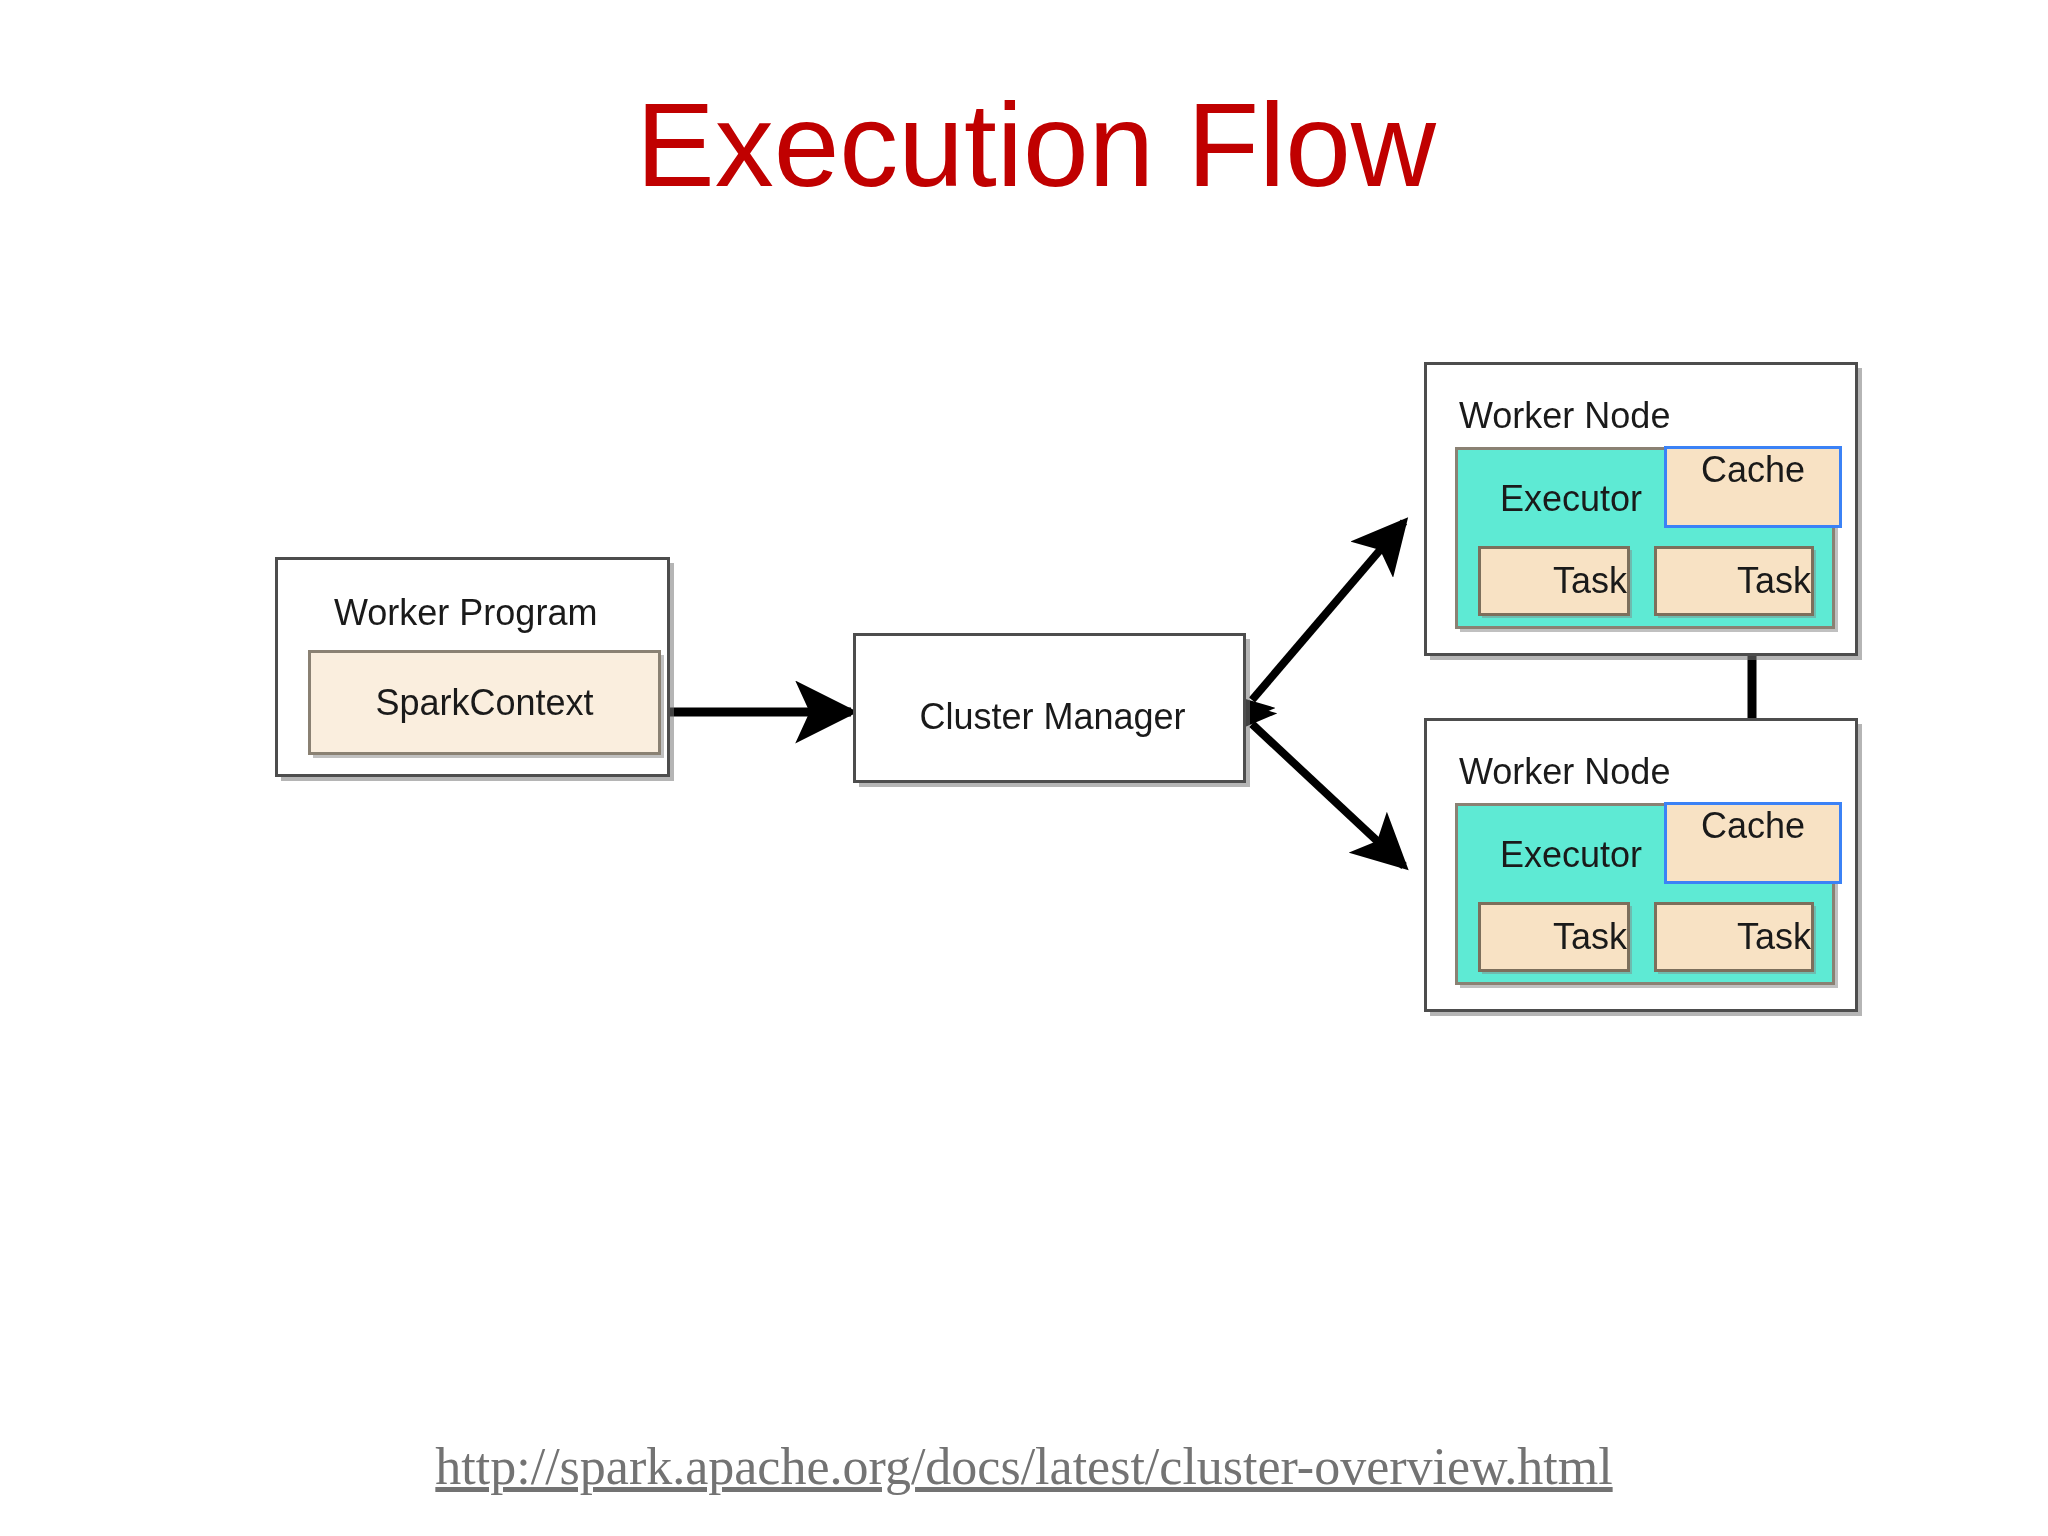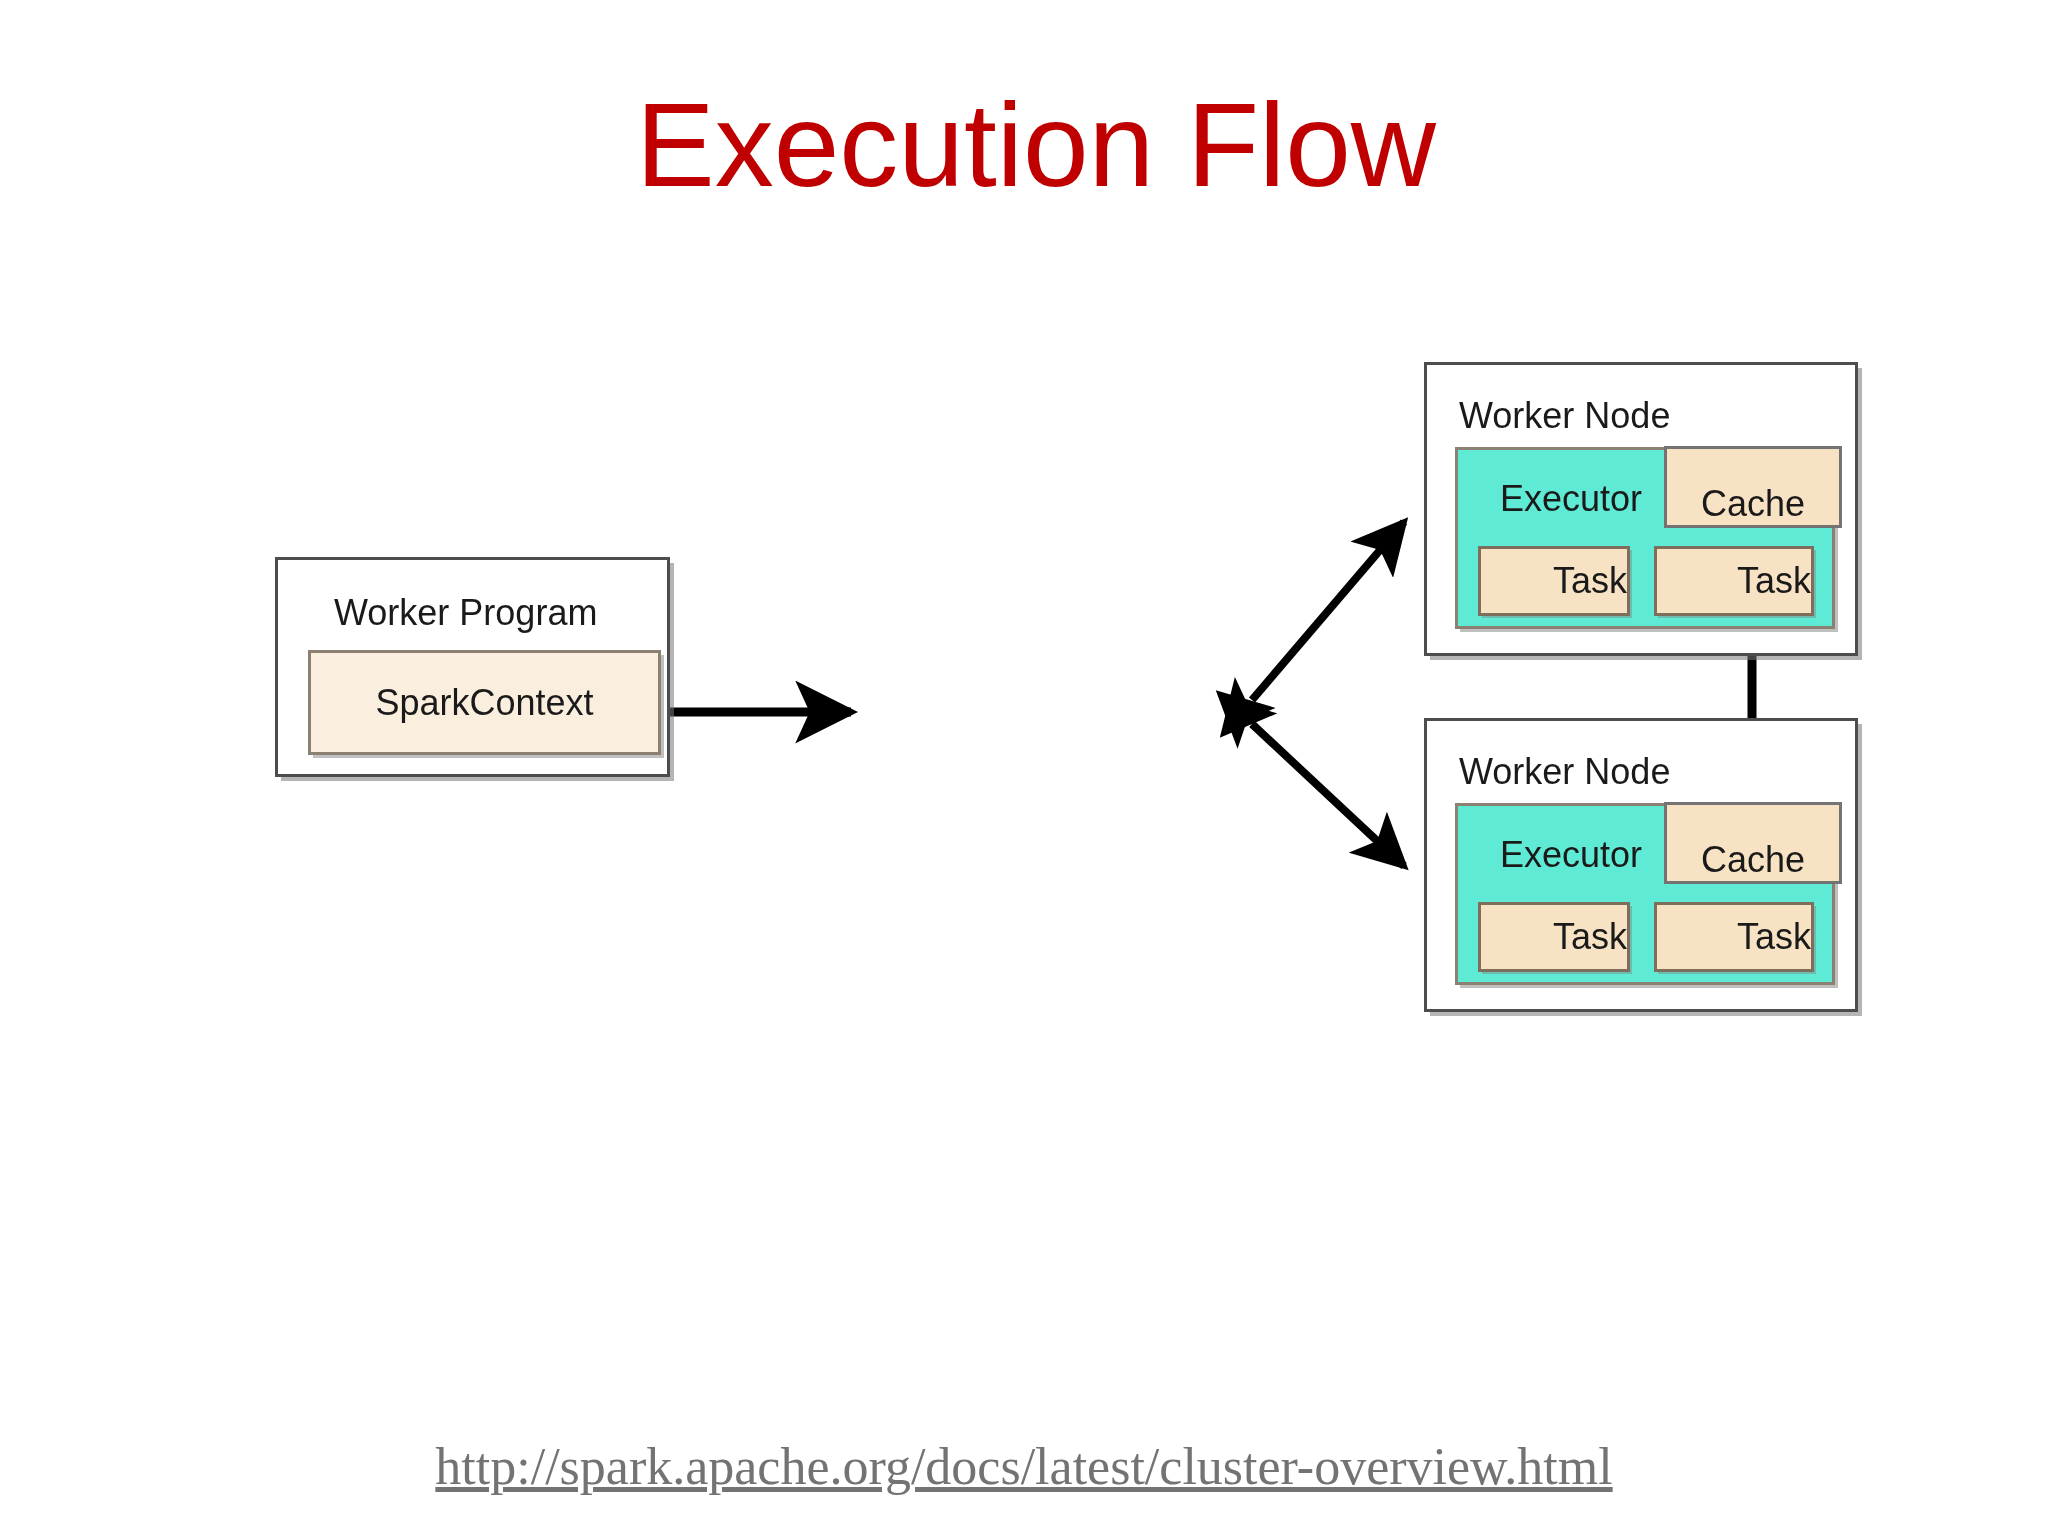--- a/index.html
+++ b/index.html
@@ -99,24 +99,24 @@
     left: 42px;
     top: 28px;
     font-family: "Liberation Sans", sans-serif;
     font-size: 36px;
     color: #1a1a1a;
     white-space: nowrap;
   }
   .cache-box {
     position: absolute;
     background: #f8e2c4;
-    border: 3px solid #737373;
+    border: 3px solid #3b82f6;
     box-sizing: border-box;
     display: flex;
-    align-items: flex-end;
+    align-items: flex-start;
     justify-content: center;
   }
   .task-box {
     position: absolute;
     background: #f8e2c4;
     border: 3px solid #7d6f5c;
     box-sizing: border-box;
     box-shadow: 3px 3px 0 -1px rgba(130,130,130,0.45);
     display: flex;
     align-items: center;
@@ -167,20 +167,23 @@
     <line x1="1752" y1="648" x2="1752" y2="800" stroke="#000000" stroke-width="9" marker-start="url(#arrowhead-start)" marker-end="url(#arrowhead-end)"></line>
   </svg>
 
   <div class="node-box" style="left:275px; top:557px; width:395px; height:220px;">
     <div class="node-title" style="left:56px; top:24px;">Worker Program</div>
     <div class="panel spark-context" style="left:30px; top:90px; width:353px; height:105px;">
       <span class="panel-label">SparkContext</span>
     </div>
   </div>
 
+  <div class="node-box" style="left:853px; top:633px; width:393px; height:150px;">
+    <div class="node-title" style="left:0; top:52px; width:393px; text-align:center;">Cluster Manager</div>
+  </div>
 
   <div class="node-box" style="left:1424px; top:362px; width:434px; height:294px;">
     <div class="node-title" style="left:32px; top:22px;">Worker Node</div>
 
     <div class="panel executor-panel" style="left:28px; top:82px; width:380px; height:182px;">
       <span class="executor-label">Executor</span>
 
       <div class="cache-box" style="left:206px; top:-4px; width:178px; height:82px;">
         <span class="panel-label">Cache</span>
       </div>

